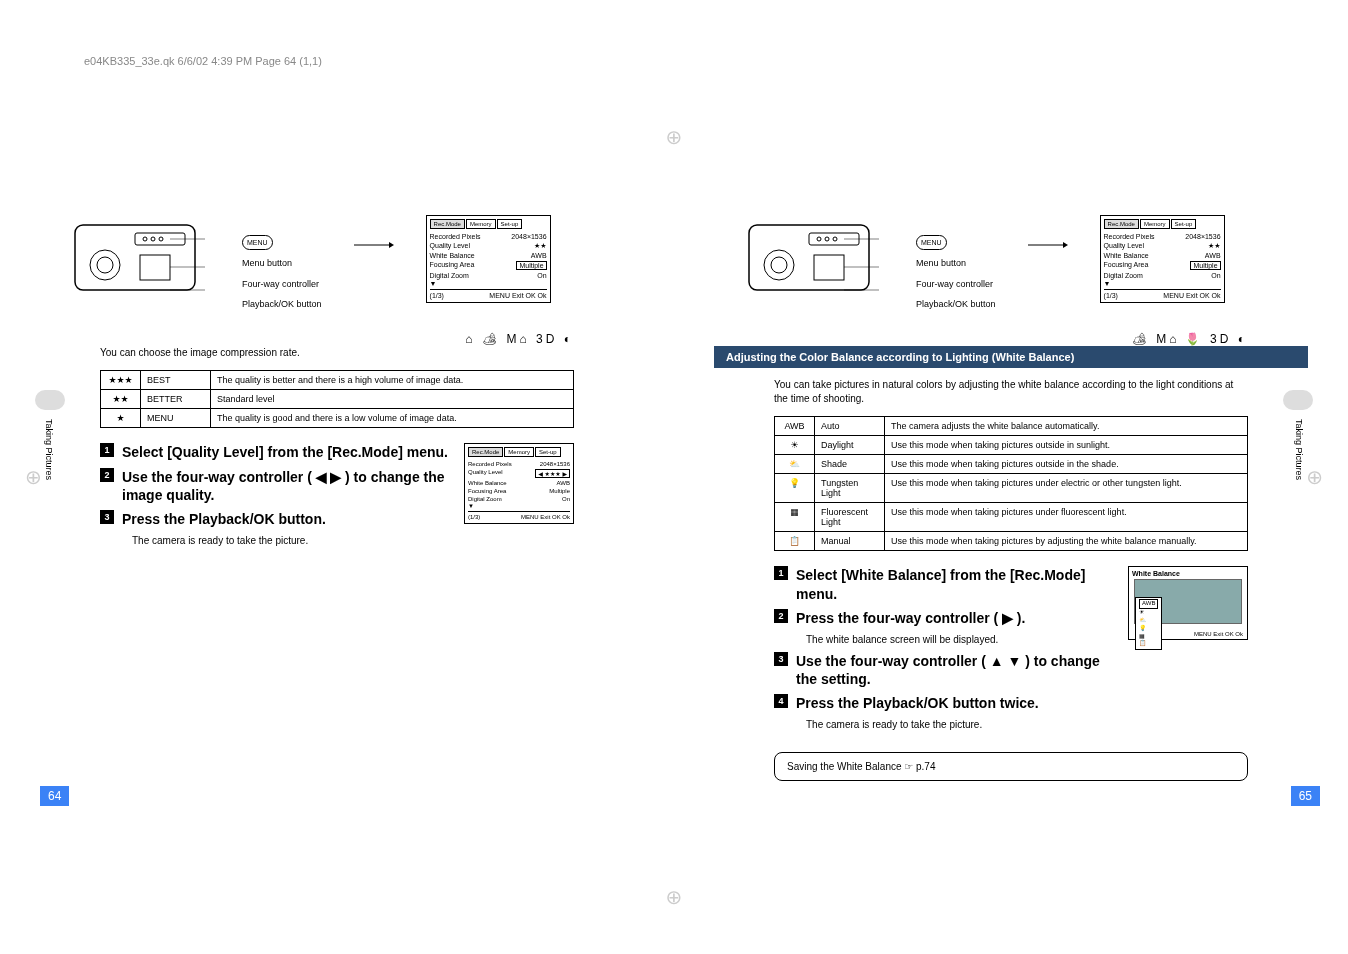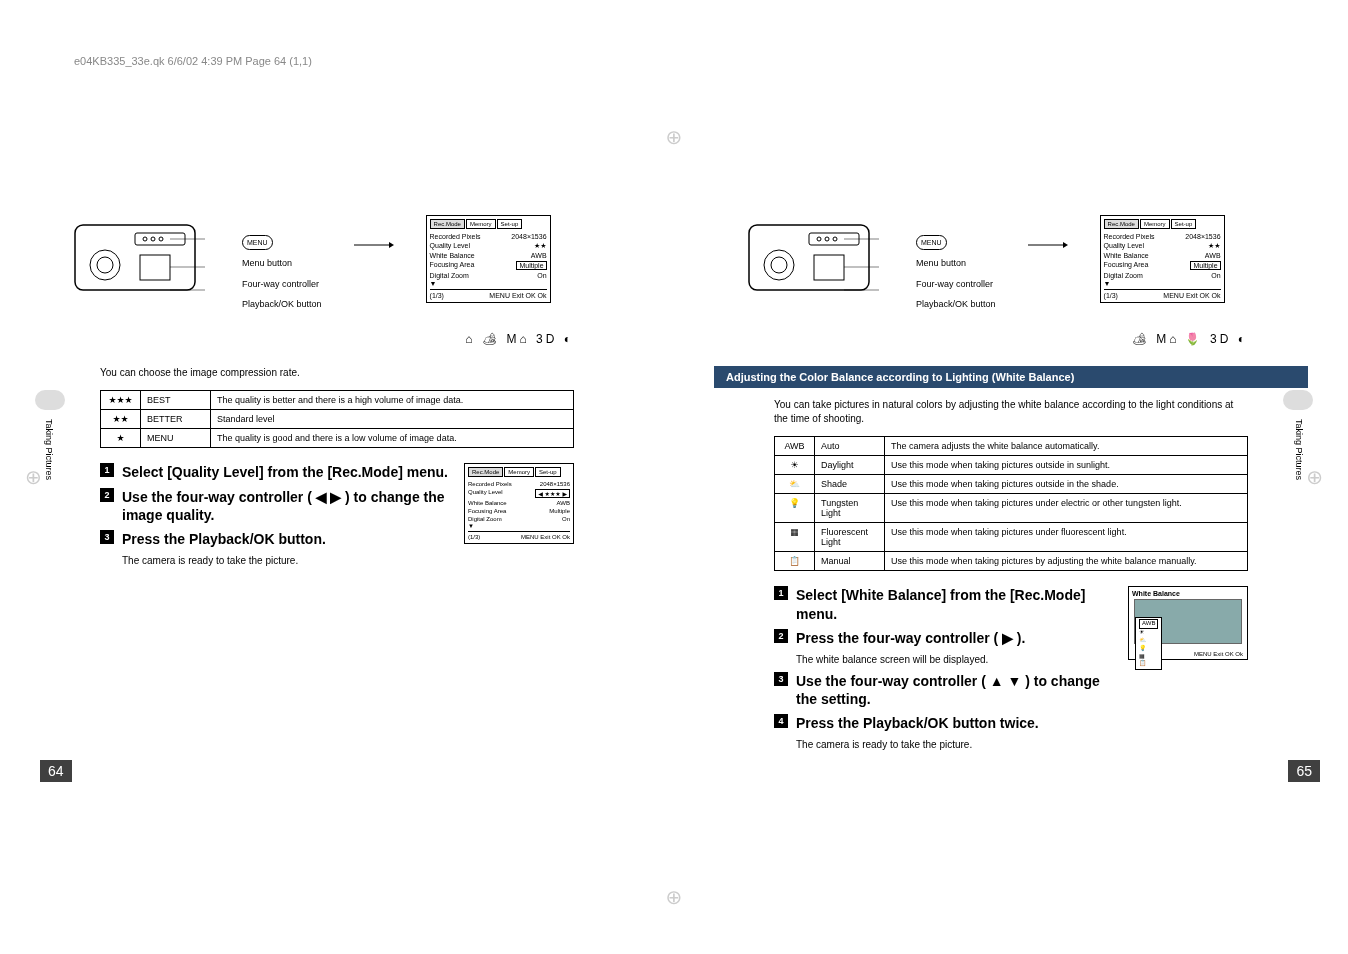--- a/index.html
+++ b/index.html
@@ -1,58 +1,58 @@
 <!DOCTYPE html>
 <html><head>
   <meta charset="utf-8">
   <style>
     * { margin: 0; padding: 0; box-sizing: border-box; }
     body { font-family: Arial, sans-serif; background: #fff; color: #000; }
     .page-container { width: 1348px; height: 954px; position: relative; background: #fff; }
-    .header-text { position: absolute; top: 55px; left: 74px; font-size: 11px; color: #888; }
+    .header-text { position: absolute; top: 55px; left: 84px; font-size: 11px; color: #888; }
     .registration-marks { position: absolute; color: #ccc; font-size: 20px; }
     .reg-top { top: 125px; left: 50%; transform: translateX(-50%); }
     .reg-bottom { bottom: 45px; left: 50%; transform: translateX(-50%); }
     .reg-left { top: 50%; left: 25px; transform: translateY(-50%); }
     .reg-right { top: 50%; right: 25px; transform: translateY(-50%); }
     .content { position: absolute; top: 215px; left: 0; right: 0; display: flex; }
     .page-left, .page-right { width: 50%; padding: 0 40px; position: relative; }
     .camera-section { display: flex; align-items: flex-start; gap: 32px; margin-bottom: 15px; margin-left: 30px; }
     .camera-svg { width: 140px; height: 90px; }
     .labels-col { font-size: 9px; line-height: 1.6; margin-top: 20px; }
     .labels-col div { margin-bottom: 6px; }
     .menu-screen { border: 1px solid #000; width: 125px; font-size: 7px; padding: 3px; background: #fff; }
     .menu-screen.small { width: 110px; font-size: 6px; }
     .menu-tabs { display: flex; gap: 1px; margin-bottom: 3px; }
     .menu-tab { border: 1px solid #000; padding: 1px 3px; font-size: 6px; }
     .menu-tab.active { background: #ddd; }
     .menu-row { display: flex; justify-content: space-between; padding: 1px 0; }
     .menu-row.highlighted .menu-val { border: 1px solid #000; padding: 0 2px; }
     .menu-footer { border-top: 1px solid #000; margin-top: 2px; padding-top: 2px; display: flex; justify-content: space-between; }
-    .icons-row { text-align: right; font-size: 12px; margin: 8px 60px 20px 0; letter-spacing: 3px; }
+    .icons-row { text-align: right; font-size: 12px; margin: 8px 60px 0 0; letter-spacing: 3px; }
     .section-header { background: #2a4a6e; color: #fff; padding: 5px 12px; font-size: 11px; font-weight: bold; margin: 0 0 10px 0; }
     .intro-text { font-size: 10px; margin: 0 60px 10px 60px; line-height: 1.4; }
     .data-table { border-collapse: collapse; margin: 0 60px 15px 60px; font-size: 9px; width: calc(100% - 120px); }
     .data-table td { border: 1px solid #000; padding: 4px 6px; vertical-align: top; }
     .data-table td:first-child { width: 40px; text-align: center; }
     .data-table td:nth-child(2) { width: 70px; }
     .step-row { display: flex; align-items: flex-start; gap: 8px; margin-bottom: 6px; }
     .step-num { background: #000; color: #fff; width: 14px; height: 14px; display: flex; align-items: center; justify-content: center; font-size: 9px; font-weight: bold; flex-shrink: 0; }
     .step-text { font-size: 14px; line-height: 1.3; }
     .step-text b { font-weight: bold; }
-    .step-sub { font-size: 10px; margin-left: 22px; line-height: 1.3; margin-bottom: 6px; }
+    .step-sub { font-size: 10px; margin-left: 32px; line-height: 1.3; margin-bottom: 6px; }
     .steps-menu-wrap { display: flex; gap: 15px; align-items: flex-start; }
     .steps-col { flex: 1; }
     .side-tab { position: absolute; writing-mode: vertical-rl; font-size: 9px; top: 200px; padding: 4px; }
     .side-tab.left { left: 40px; }
     .side-tab.right { right: 40px; }
     .side-dot { position: absolute; width: 30px; height: 20px; background: #ddd; border-radius: 10px; }
     .side-dot.left { left: 35px; top: 175px; }
     .side-dot.right { right: 35px; top: 175px; }
-    .page-num { position: absolute; bottom: -25px; background: #404040; color: #fff; padding: 3px 8px; font-size: 14px; }
+    .page-num { position: absolute; bottom: -25px; background: #3b82f6; color: #fff; padding: 3px 8px; font-size: 12px; }
     .page-num.left { left: 40px; }
     .page-num.right { right: 28px; }
     .saving-box { border: 1px solid #000; border-radius: 8px; padding: 8px 12px; margin: 15px 60px 0 60px; font-size: 10px; }
     .wb-screen { border: 1px solid #000; width: 120px; font-size: 7px; position: relative; }
     .wb-screen-inner { padding: 3px; }
     .wb-img { background: #8aa; height: 45px; margin: 2px; position: relative; border: 1px solid #666; }
     .wb-list { position: absolute; left: 3px; top: 18px; background: #fff; border: 1px solid #000; padding: 1px 3px; font-size: 6px; line-height: 1.3; }
     .wb-footer { font-size: 6px; text-align: right; padding: 2px 4px; }
     .menu-btn-lbl { border: 1px solid #000; border-radius: 8px; padding: 1px 4px; font-size: 7px; display: inline-block; }
     .arrow-svg { width: 40px; height: 10px; }
@@ -342,17 +342,18 @@
                   <div>💡</div>
                   <div>▦</div>
                   <div>📋</div>
               </div>
             </div>
           </div>
           <div class="wb-footer">MENU Exit  OK Ok</div>
         </div>
       </div>
 
+      <div class="saving-box">Saving the White Balance ☞ p.74</div>
 
       <div class="page-num right">65</div>
     </div>
   </div>
 </div>
 
 </body></html>

